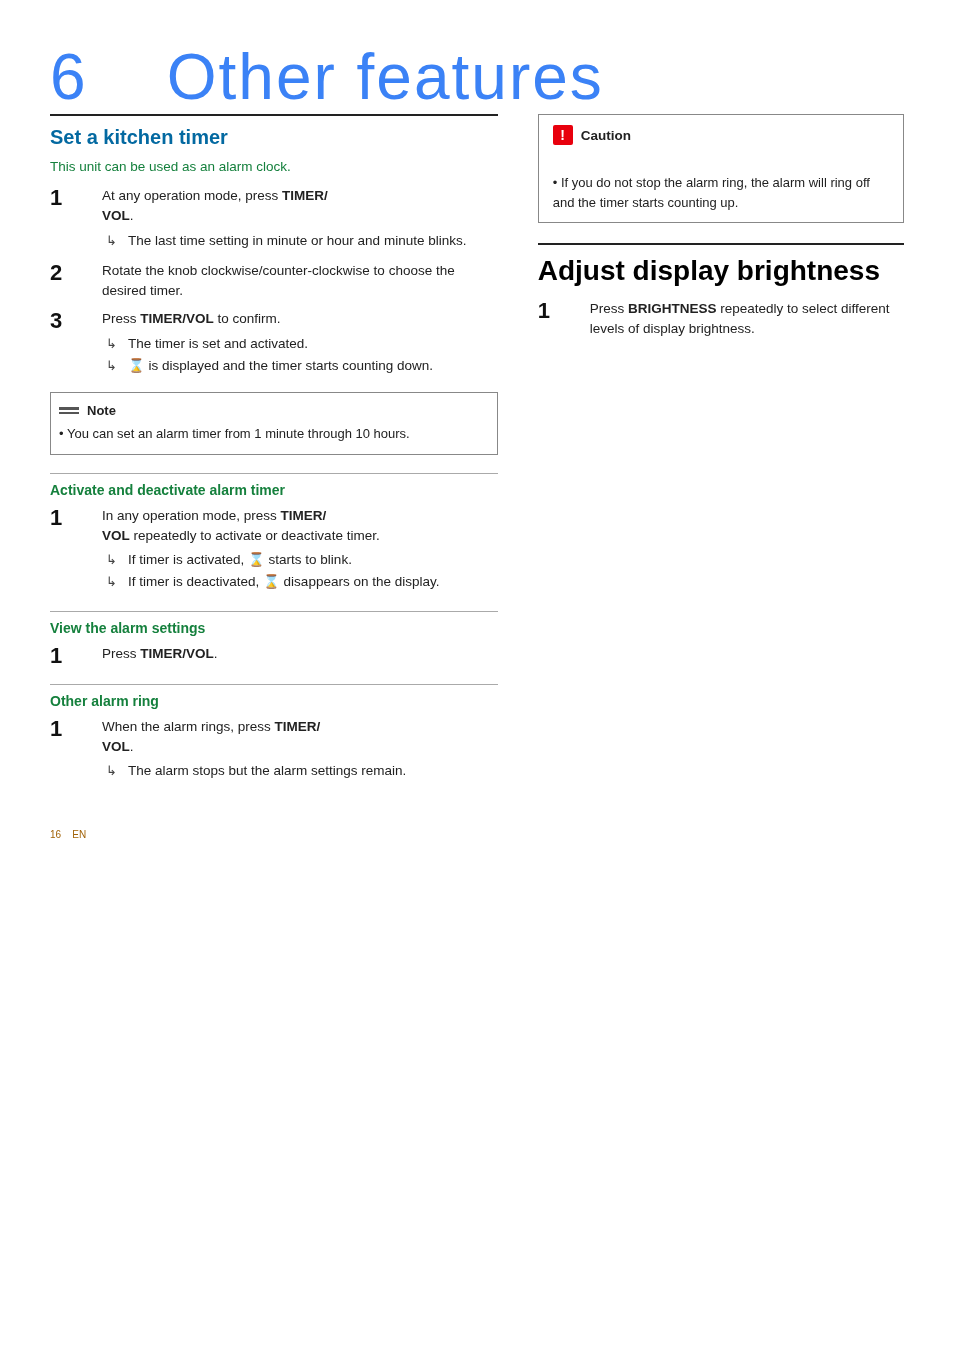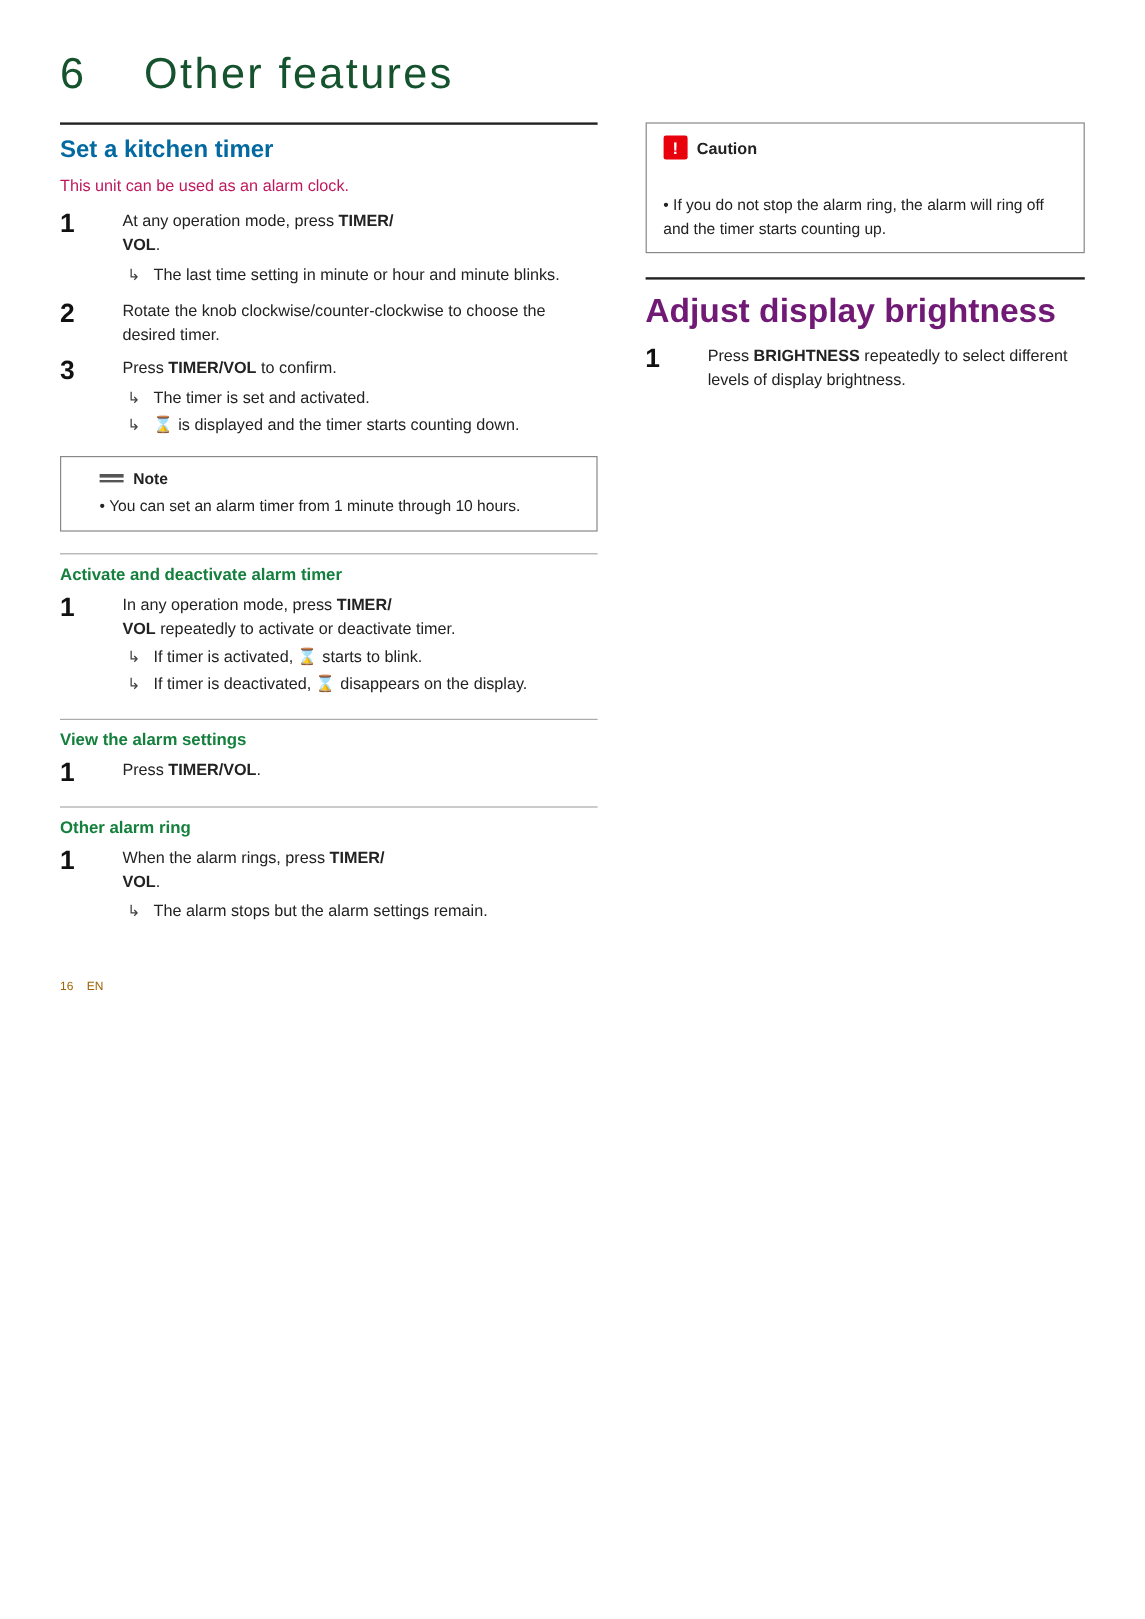--- a/index.html
+++ b/index.html
@@ -6,25 +6,24 @@
     body {
       background: #fff;
       font-family: Arial, Helvetica, sans-serif;
       font-size: 13.5px;
       color: #222;
       width: 954px;
       min-height: 1349px;
       padding: 40px 50px 40px 50px;
     }
     h1.page-title {
-      font-size: 36px;
+      font-size: 64px;
       font-weight: 300;
       letter-spacing: 2px;
-      margin-bottom: 20px;
-      color: #14532d;
+      color: #3b82f6;
     }
     .two-col {
       display: flex;
       gap: 40px;
     }
     .col-left {
       flex: 1.1;
     }
     .col-right {
       flex: 0.9;
@@ -37,32 +36,32 @@
     h2.section-title {
       font-size: 20px;
       font-weight: 700;
       margin-bottom: 10px;
       color: #0369a1;
     }
     h2.section-title-lg {
       font-size: 28px;
       font-weight: 700;
       margin-bottom: 12px;
-      color: #701a75;
+      color: #000000;
     }
     h3.sub-section-title {
       font-size: 14px;
       font-weight: 700;
       margin-bottom: 8px;
       color: #15803d;
     }
     p.intro-text {
       font-size: 13.5px;
       margin-bottom: 12px;
-      color: #be185d;
+      color: #15803d;
     }
     .steps-list {
       list-style: none;
       margin-bottom: 14px;
     }
     .steps-list > li {
       display: flex;
       align-items: flex-start;
       margin-bottom: 8px;
     }
@@ -98,21 +97,21 @@
       min-width: 18px;
       margin-right: 4px;
       font-size: 13px;
       color: #444;
     }
     .bold {
       font-weight: 700;
     }
     .note-box {
       border: 1.5px solid #888;
-      padding: 10px 32px;
+      padding: 10px 8px;
       margin: 10px 0 18px 0;
       background: #fff;
     }
     .note-header {
       display: flex;
       align-items: center;
       font-weight: 700;
       font-size: 13px;
       margin-bottom: 6px;
     }

